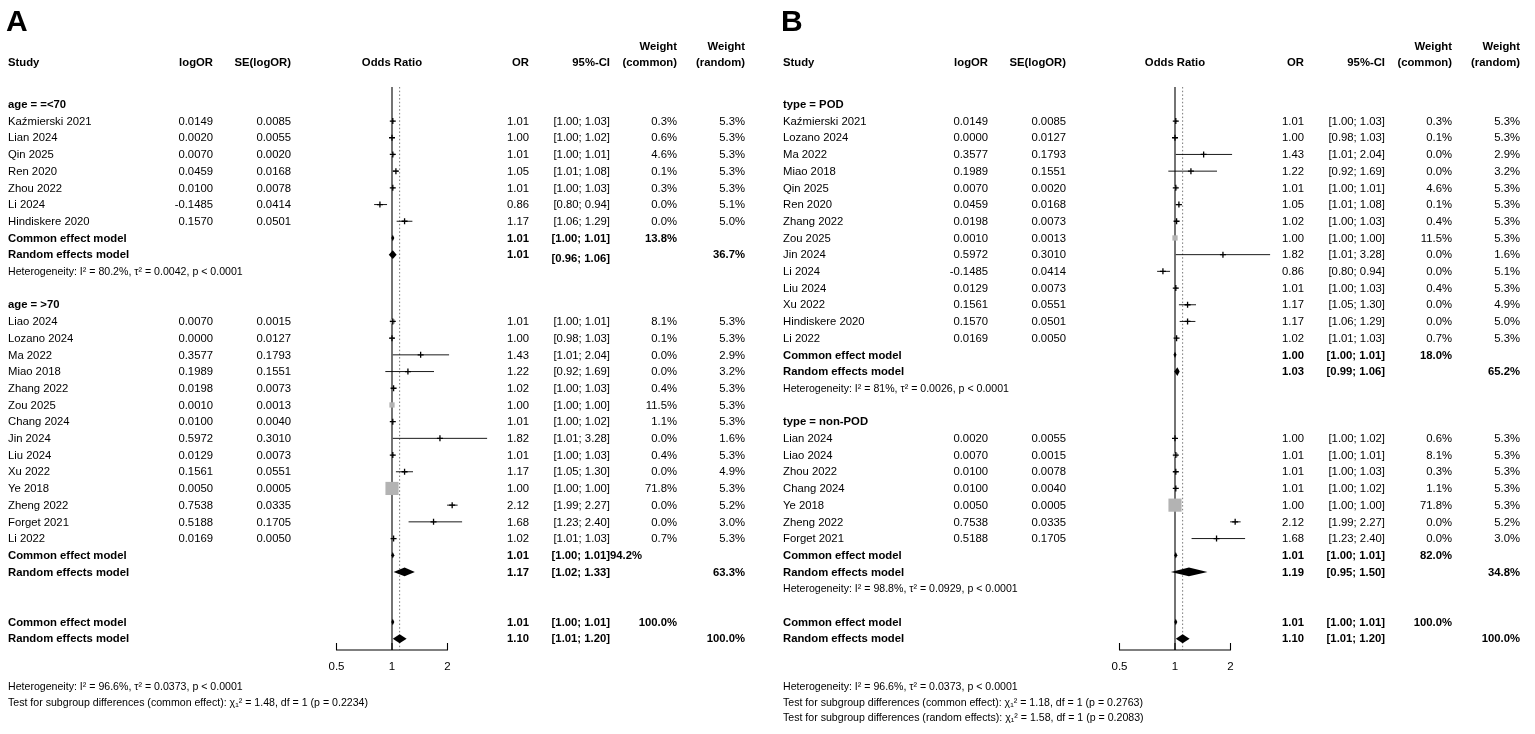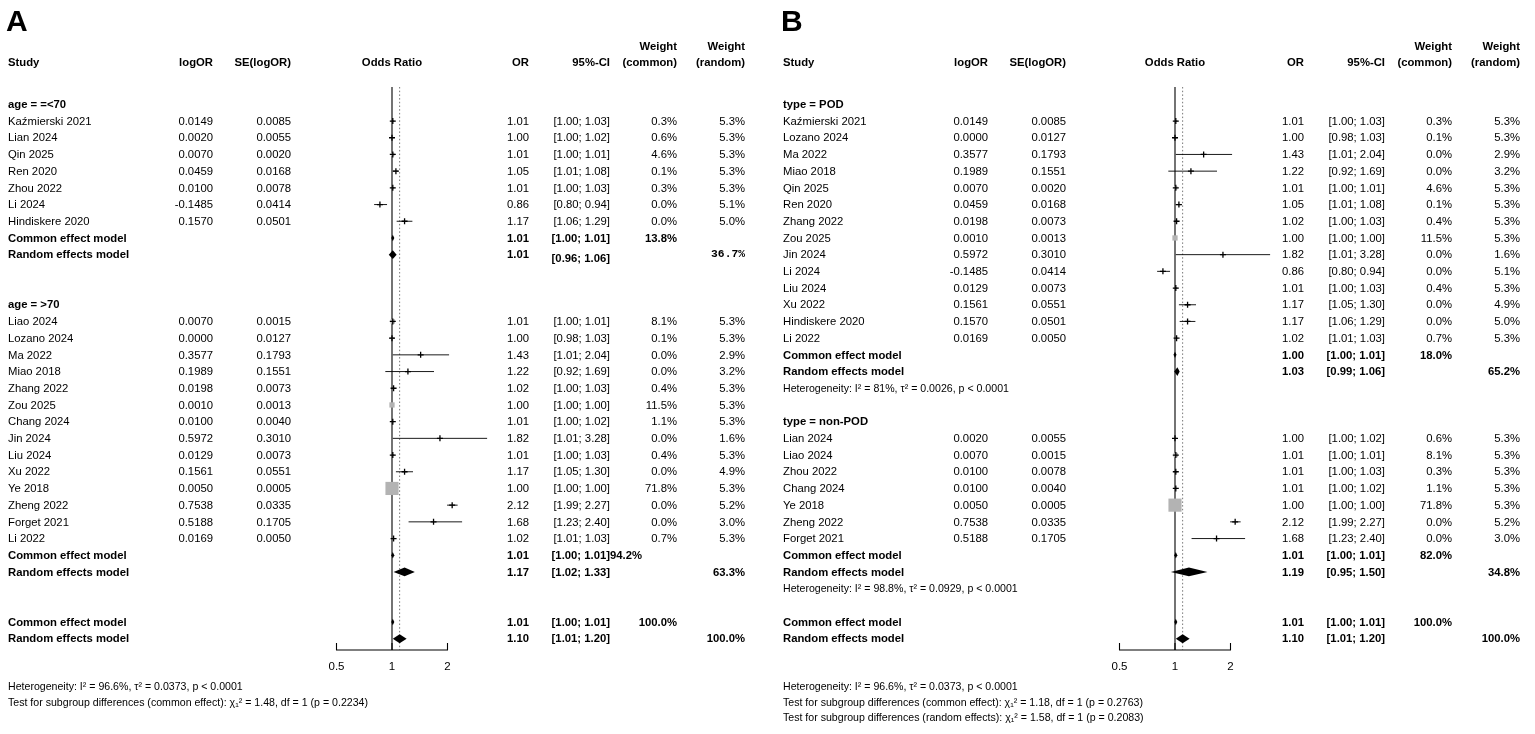--- a/index.html
+++ b/index.html
@@ -83,21 +83,22 @@
     <div class="cell r " style="top: 214.9px; left: 515px; width: 95px;">[1.06; 1.29]</div>
     <div class="cell r " style="top: 214.9px; left: 607px; width: 70px;">0.0%</div>
     <div class="cell r " style="top: 214.9px; left: 675px; width: 70px;">5.0%</div>
     <div class="cell bold" style="top: 231.6px; left: 8px; width: 190px;">Common effect model</div>
     <div class="cell r bold" style="top: 231.6px; left: 474px; width: 55px;">1.01</div>
     <div class="cell r bold" style="top: 231.6px; left: 515px; width: 95px;">[1.00; 1.01]</div>
     <div class="cell r bold" style="top: 231.6px; left: 607px; width: 70px;">13.8%</div>
     <div class="cell bold" style="top: 248.3px; left: 8px; width: 190px;">Random effects model</div>
     <div class="cell r bold" style="top: 248.3px; left: 474px; width: 55px;">1.01</div>
     <div class="cell r bold" style="top: 252px; left: 515px; width: 95px;">[0.96; 1.06]</div>
-    <div class="cell r bold" style="top: 248.3px; left: 675px; width: 70px; font-family: Liberation Mono, monospace;">36.7%</div>
+    <div class="cell r bold" style="top: 248.3px; left: 675px; width: 70px;">36.7%</div>
+    <div class="cell het" style="top: 265px; left: 8px; width: 460px;">Heterogeneity: I² = 80.2%, τ² = 0.0042, p &lt; 0.0001</div>
     <div class="cell bold" style="top: 298.4px; left: 8px; width: 190px;">age = &gt;70</div>
     <div class="cell " style="top: 315.1px; left: 8px; width: 190px;">Liao 2024</div>
     <div class="cell r " style="top: 315.1px; left: 133px; width: 80px;">0.0070</div>
     <div class="cell r " style="top: 315.1px; left: 211px; width: 80px;">0.0015</div>
     <div class="cell r " style="top: 315.1px; left: 474px; width: 55px;">1.01</div>
     <div class="cell r " style="top: 315.1px; left: 515px; width: 95px;">[1.00; 1.01]</div>
     <div class="cell r " style="top: 315.1px; left: 607px; width: 70px;">8.1%</div>
     <div class="cell r " style="top: 315.1px; left: 675px; width: 70px;">5.3%</div>
     <div class="cell " style="top: 331.8px; left: 8px; width: 190px;">Lozano 2024</div>
     <div class="cell r " style="top: 331.8px; left: 133px; width: 80px;">0.0000</div>

